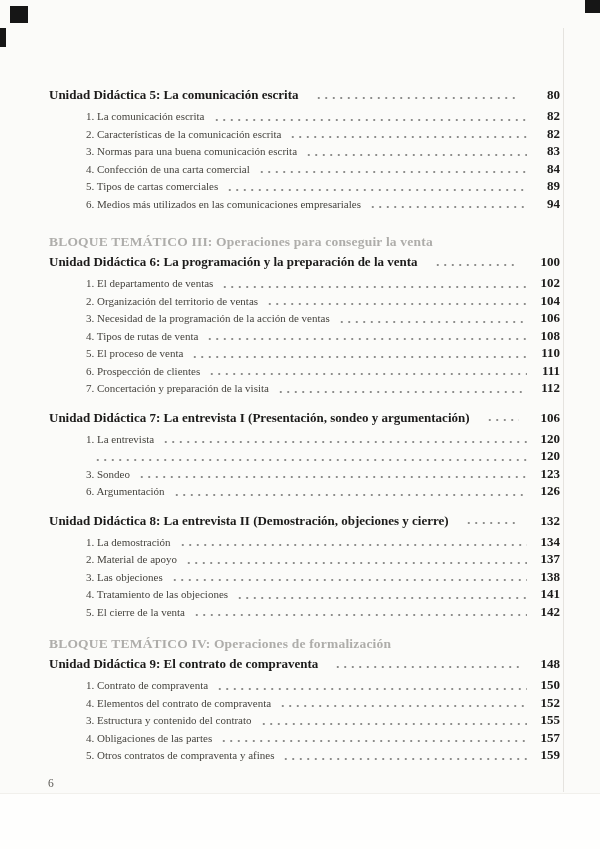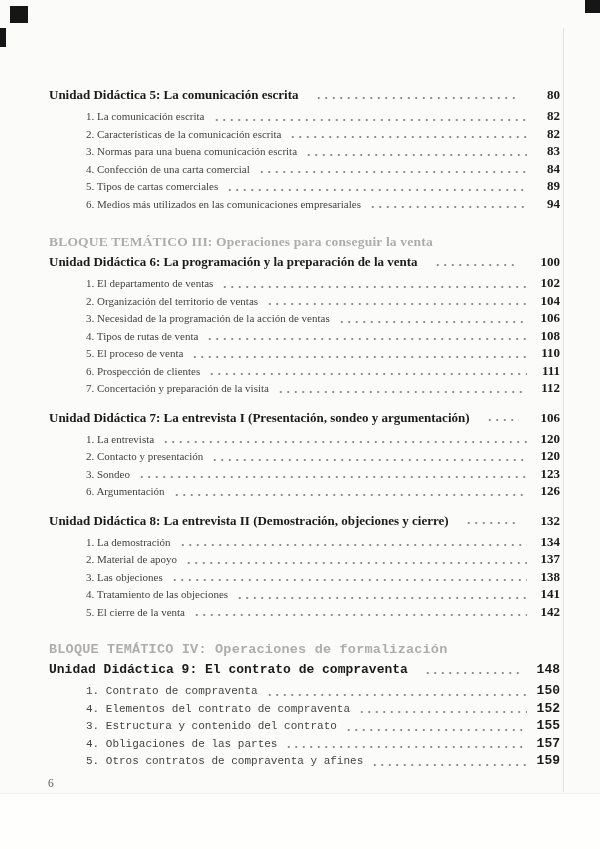--- a/index.html
+++ b/index.html
@@ -30,21 +30,21 @@
   .mark-left{left:0;top:28px;width:6px;height:19px;}
   .mark-br{left:590px;top:840px;width:10px;height:9px;}
 
   
   .toc{position:absolute;left:49px;top:0;width:511px;}
   .section{margin:0;}
   .sec-1{margin-top:86px;}
   .sec-2{margin-top:21px;}
   .sec-3{margin-top:12px;}
   .sec-4{margin-top:12px;}
-  .sec-5{margin-top:21px;font-family:Liberation Mono, monospace;}
+  .sec-5{margin-top:15px;}
   .row{display:flex;align-items:baseline;white-space:nowrap;}
   .block-heading{
     font-weight:bold;font-size:13.5px;line-height:17px;
     color:var(--c-block);margin-bottom:3px;white-space:nowrap;
     letter-spacing:.2px;
   }
   .unit-heading{
     font-weight:bold;font-size:13px;line-height:17px;
     color:var(--c-heading);margin-bottom:4px;gap:8px;
   }
@@ -171,21 +171,20 @@
           <span class="leader"></span>
           <span class="pg">106</span>
         </div>
         <div>
           <div class="item row">
             <span class="i-title">1. La entrevista</span>
             <span class="leader"></span>
             <span class="pg">120</span>
           </div>
           <div class="item row">
-            <span class="i-title">2. Contacto y presentación</span>
             <span class="leader"></span>
             <span class="pg">120</span>
           </div>
           <div class="item row">
             <span class="i-title">3. Sondeo</span>
             <span class="leader"></span>
             <span class="pg">123</span>
           </div>
           <div class="item row">
             <span class="i-title">6. Argumentación</span>

